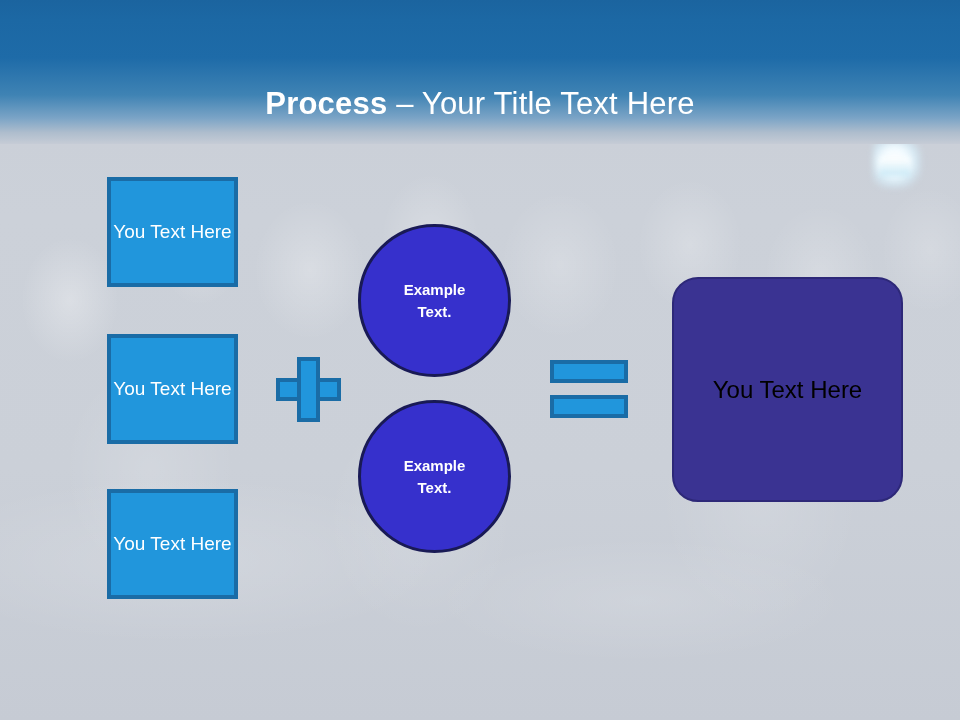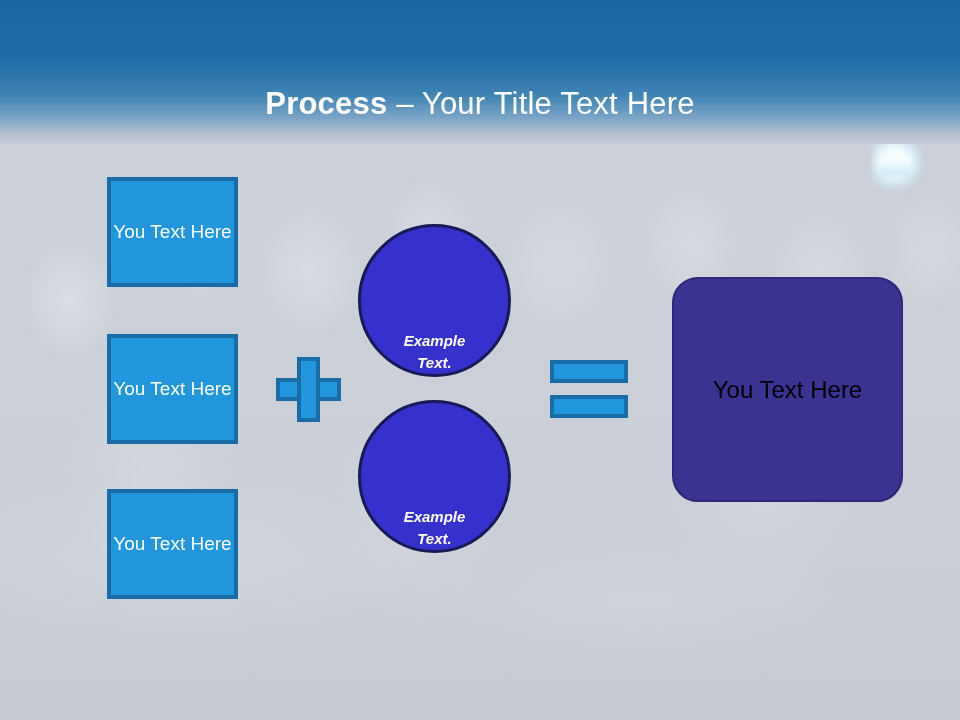--- a/index.html
+++ b/index.html
@@ -107,27 +107,26 @@
     background:#2196dc;
   }
 
   
   .circle{
     position:absolute;
     width:153px; height:153px;
     border-radius:50%;
     background:#3630cc;
     border:3px solid #191a55;
-    display:flex; align-items:flex-end; justify-content:center;
+    display:flex; align-items:center; justify-content:center;
     text-align:center;
     color:#ffffff;
     font-size:15px;
     line-height:22px;
     font-weight:700;
-    font-style:italic;
   }
   .circle.c1{ left:358px; top:224px; }
   .circle.c2{ left:358px; top:400px; }
 
   
   .equals{
     position:absolute; left:550px; top:360px;
     width:78px; height:58px;
   }
   .equals .bar{

